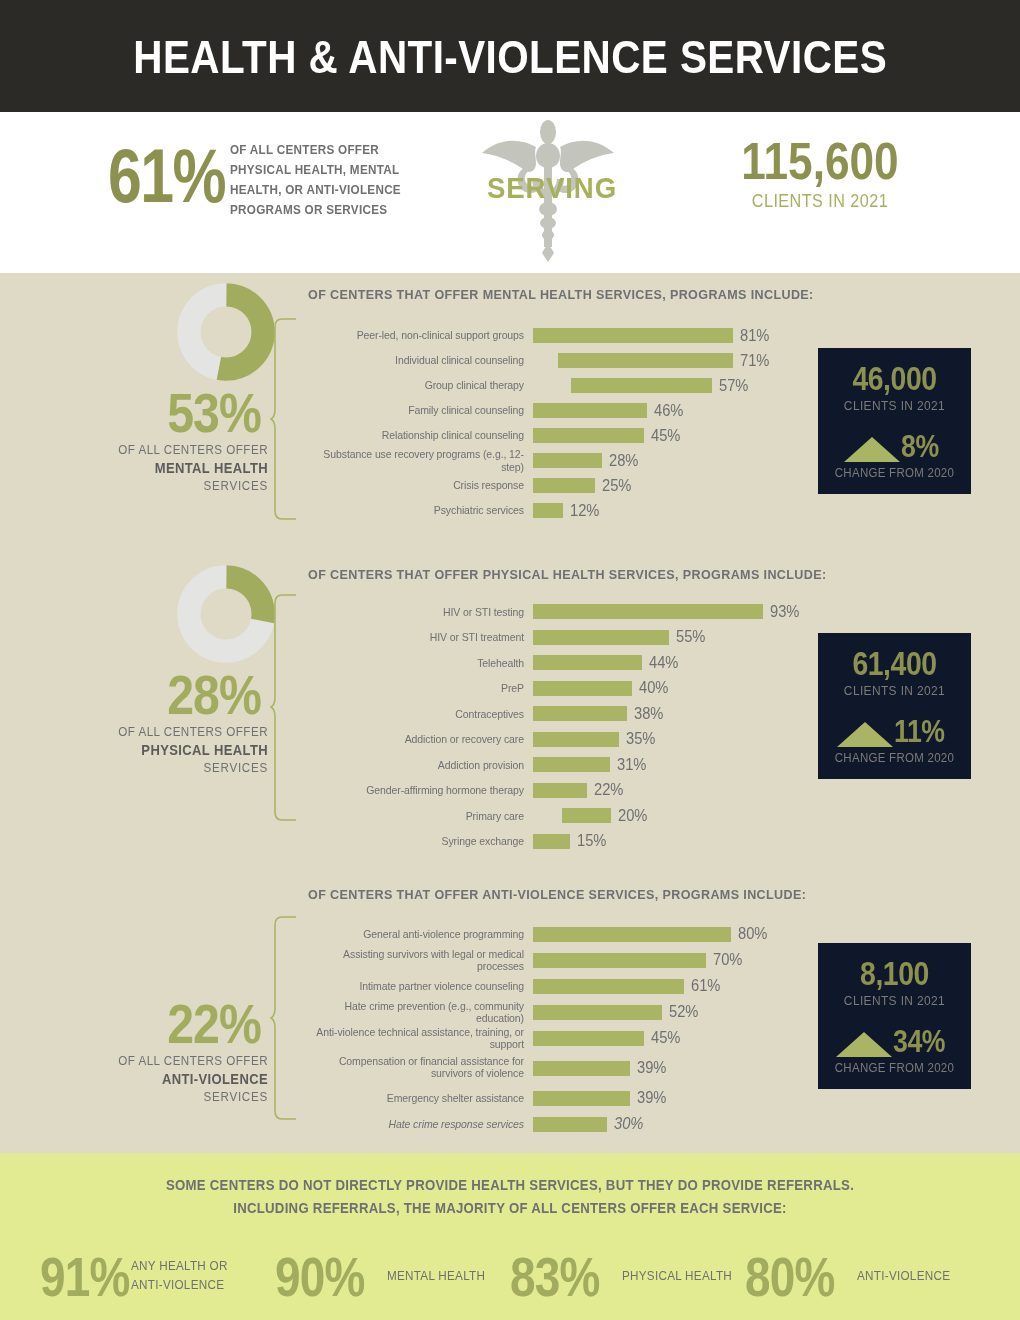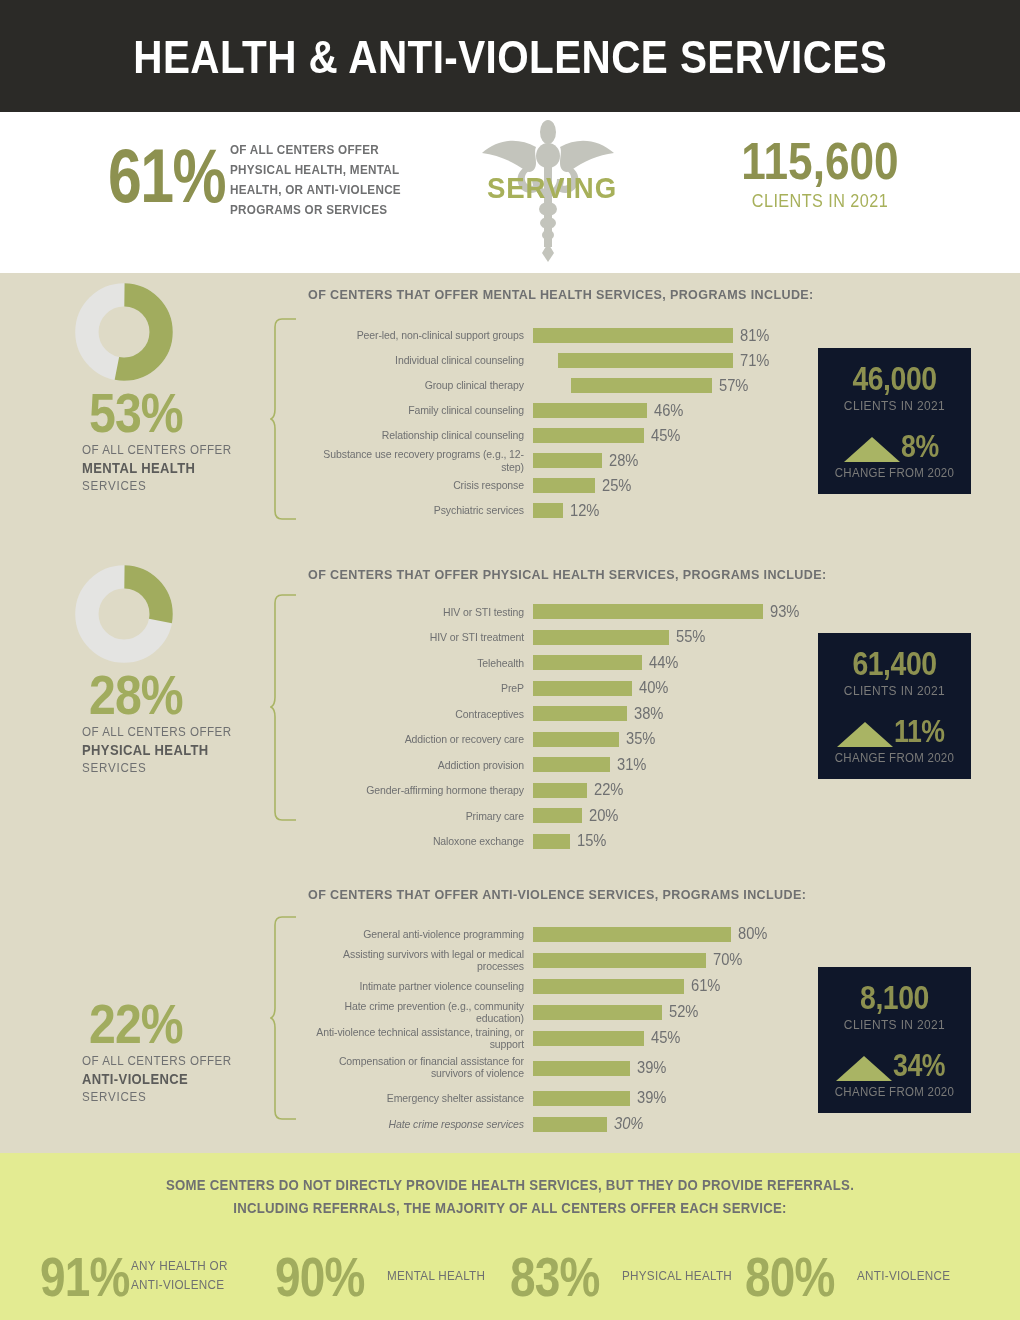--- a/index.html
+++ b/index.html
@@ -112,21 +112,21 @@
     font-size: 13.5px;
     font-weight: 700;
     color: #6f7071;
     letter-spacing: 0.4px;
     transform: scaleX(0.93);
     transform-origin: left top;
     white-space: nowrap;
   }
 
   
-  .donut-block { position: absolute; text-align: left; width: 200px; }
+  .donut-block { position: absolute; text-align: right; width: 200px; }
   .donut { width: 98px; height: 98px; margin: 0 auto; }
   .pct-big {
     font-size: 56px;
     font-weight: 700;
     color: #a1ac5e;
     line-height: 1;
     transform: scaleX(0.86);
     letter-spacing: -1px;
   }
   .pct-line1 {
@@ -438,29 +438,29 @@
           <div class="bar-val">31%</div>
         </div>
       </div>
       <div class="bar-row" style="height:25.5px;">
         <div class="bar-label">Gender-affirming hormone therapy</div>
         <div class="bar-track">
           <div class="bar-fill" style="width:54px;"></div>
           <div class="bar-val">22%</div>
         </div>
       </div>
-      <div class="bar-row" style="height:25.5px;">
+      <div class="bar-row" style="height:25.5px;gap:29px;">
         <div class="bar-label">Primary care</div>
         <div class="bar-track">
           <div class="bar-fill" style="width:49px;"></div>
           <div class="bar-val">20%</div>
         </div>
       </div>
       <div class="bar-row" style="height:25.5px;">
-        <div class="bar-label">Naloxone exchange</div>
+        <div class="bar-label">Syringe exchange</div>
         <div class="bar-track">
           <div class="bar-fill" style="width:37px;"></div>
           <div class="bar-val">15%</div>
         </div>
       </div>
     </div>
 
     <div class="stat-card" style="left:818px; top:360px;">
       <div class="stat-num">61,400</div>
       <div class="stat-sub">CLIENTS IN 2021</div>
@@ -539,21 +539,21 @@
       </div>
       <div class="bar-row" style="height:26px;font-style:italic;">
         <div class="bar-label">Hate crime response services</div>
         <div class="bar-track">
           <div class="bar-fill" style="width:74px;"></div>
           <div class="bar-val">30%</div>
         </div>
       </div>
     </div>
 
-    <div class="stat-card" style="left:818px; top:670px;margin-top:24px;">
+    <div class="stat-card" style="left:818px; top:670px;">
       <div class="stat-num">8,100</div>
       <div class="stat-sub">CLIENTS IN 2021</div>
       <div class="stat-change-row">
         <div class="tri"></div>
         <div class="stat-pct">34%</div>
       </div>
       <div class="stat-change-sub">CHANGE FROM 2020</div>
     </div>
   </div>
 

